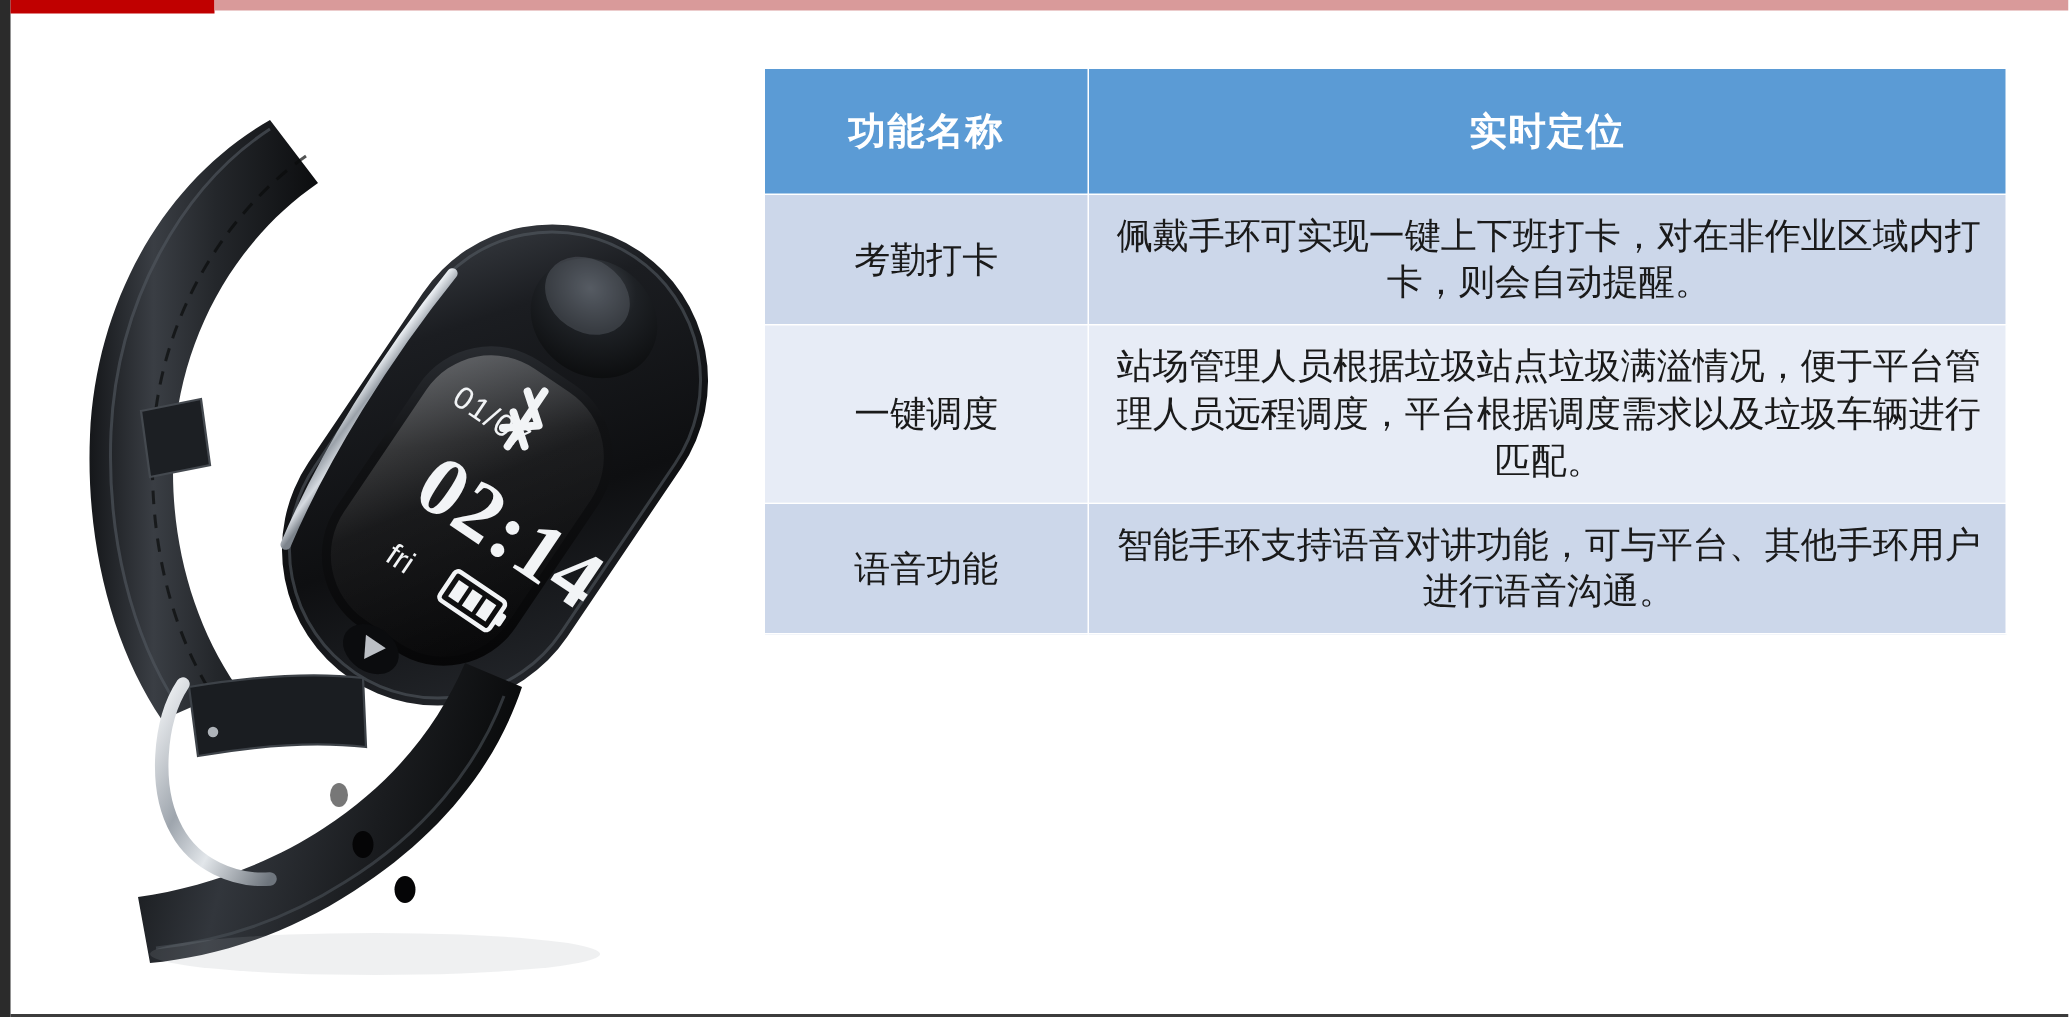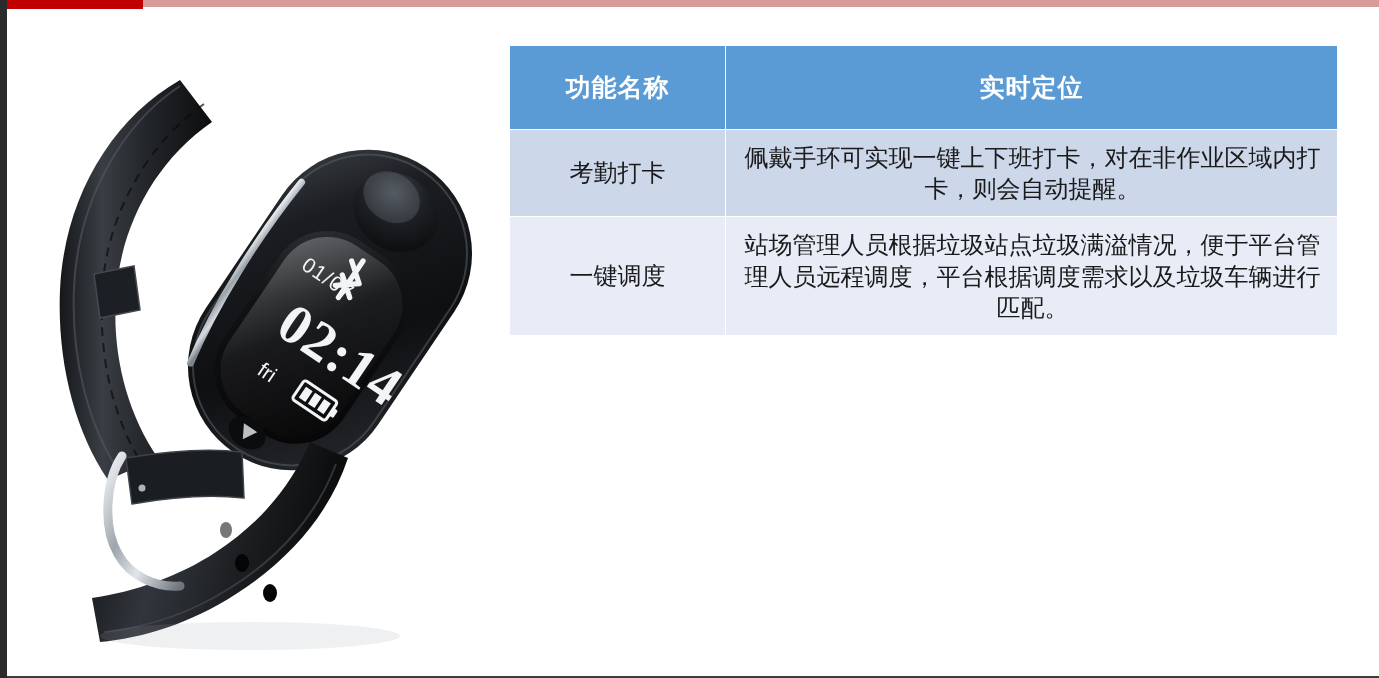--- a/index.html
+++ b/index.html
@@ -243,16 +243,20 @@
     </thead>
     <tbody>
       <tr class="band-a">
         <td class="cell-name">考勤打卡</td>
         <td class="cell-desc">佩戴手环可实现一键上下班打卡，对在非作业区域内打卡，则会自动提醒。</td>
       </tr>
       <tr class="band-b">
         <td class="cell-name">一键调度</td>
         <td class="cell-desc">站场管理人员根据垃圾站点垃圾满溢情况，便于平台管理人员远程调度，平台根据调度需求以及垃圾车辆进行匹配。</td>
       </tr>
+      <tr class="band-a">
+        <td class="cell-name">语音功能</td>
+        <td class="cell-desc">智能手环支持语音对讲功能，可与平台、其他手环用户进行语音沟通。</td>
+      </tr>
     </tbody>
   </table>
 
 </div>
 
 </body></html>

